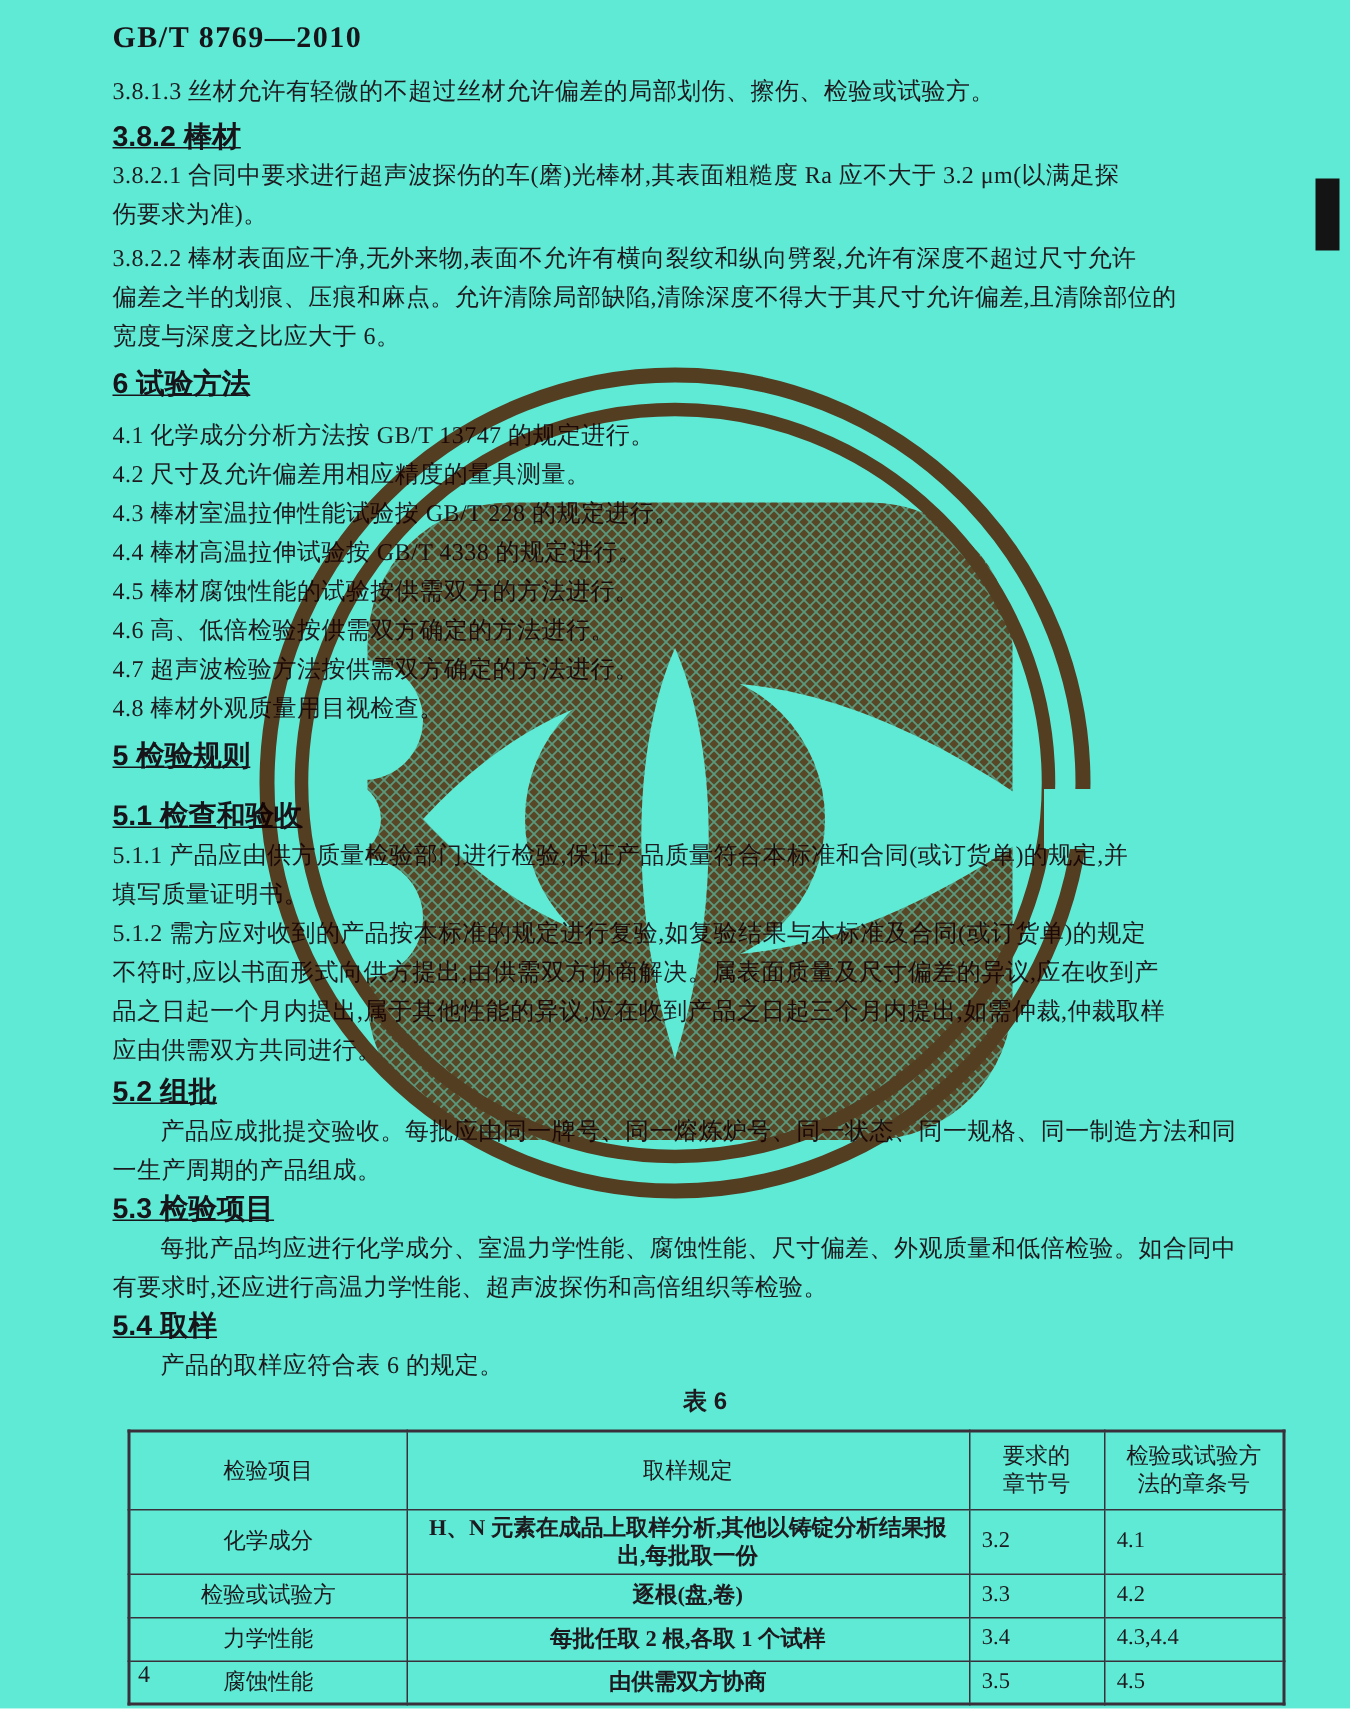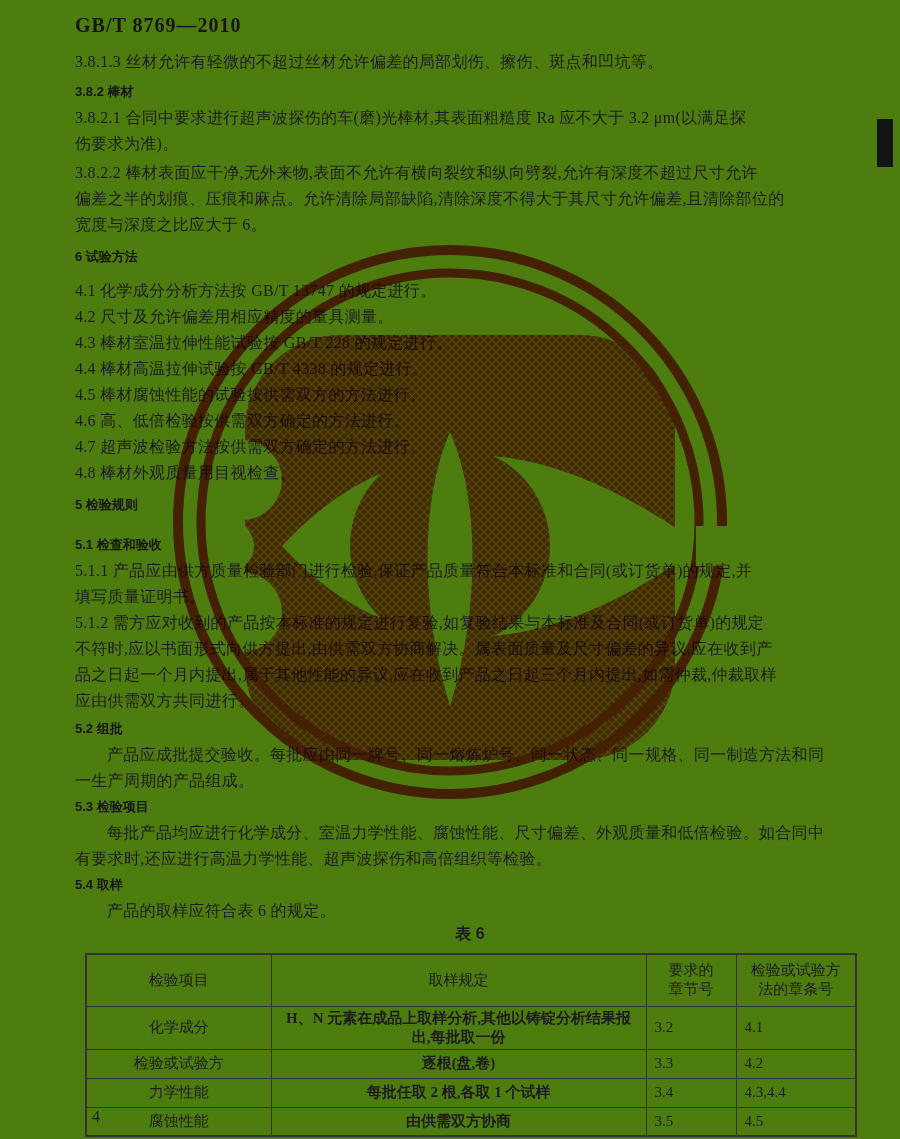--- a/index.html
+++ b/index.html
@@ -1,23 +1,23 @@
 <!DOCTYPE html>
 <html><head>
 <meta charset="utf-8">
 <style>
   * { margin:0; padding:0; box-sizing:border-box; }
   html,body { width:900px; height:1139px; }
   body { font-family:"Liberation Serif","DejaVu Serif",serif; background:#ffffff; overflow:hidden; }
-  .page { position:relative; width:900px; height:1139px; background:#4d7c0f; color:#1e1b20; }
+  .page { position:relative; width:900px; height:1139px; background:#5eead4; color:#1e1b20; }
   .content { position:absolute; left:75px; top:14px; width:790px; }
   .docnum { font-family:"Liberation Serif","DejaVu Serif",serif; font-weight:bold; font-size:20px; letter-spacing:1px; color:#17141a; }
   .line { font-size:16px; line-height:26px; white-space:nowrap; letter-spacing:0.3px; }
   .indent { text-indent:32px; }
-  .heading { font-family:"Liberation Sans","DejaVu Sans",sans-serif; font-weight:bold; font-size:13px; line-height:26px; white-space:nowrap; color:#17141a; }
+  .heading { font-family:"Liberation Sans","DejaVu Sans",sans-serif; font-weight:bold; font-size:19px; line-height:26px; white-space:nowrap; color:#17141a;text-decoration:underline; }
   .mt12 { margin-top:12px; } .mt4 { margin-top:4px; } .mt3 { margin-top:3px; }
   .mt6 { margin-top:6px; } .mt8 { margin-top:8px; } .mt14 { margin-top:14px; } .mt2 { margin-top:2px; }
   .tbl-title { font-family:"Liberation Sans","DejaVu Sans",sans-serif; font-weight:bold; font-size:16px; text-align:center; width:770px; margin:0 0 8px 10px; }
   table.t6 { border-collapse:collapse; margin-left:10px; width:770px; table-layout:fixed; font-size:15px;padding-left:24px; }
   table.t6 th, table.t6 td { border:1px solid #39303b; padding:2px 8px; }
   table.t6 { border:2px solid #39303b; }
   table.t6 th { font-weight:normal; font-family:"Liberation Serif","DejaVu Serif",serif; white-space:pre-line; text-align:center; height:52px; vertical-align:middle; }
   table.t6 td { height:29px; vertical-align:middle; }
   td.c-item { text-align:center; }
   td.c-rule { text-align:center;font-weight:bold; }
@@ -27,21 +27,21 @@
   .stamp { position:absolute; left:0; top:0; width:900px; height:1139px; mix-blend-mode:multiply; opacity:0.93; pointer-events:none; }
 </style>
 </head>
 <body>
 
 <div class="page">
 
   <div class="content">
     <div class="docnum">GB/T 8769—2010</div>
 
-    <div class="line mt12">3.8.1.3   丝材允许有轻微的不超过丝材允许偏差的局部划伤、擦伤、斑点和凹坑等。</div>
+    <div class="line mt12">3.8.1.3   丝材允许有轻微的不超过丝材允许偏差的局部划伤、擦伤、检验或试验方。</div>
     <div class="heading mt4">3.8.2   棒材</div>
     <div class="line">3.8.2.1   合同中要求进行超声波探伤的车(磨)光棒材,其表面粗糙度 Ra 应不大于 3.2 μm(以满足探</div>
     <div class="line">伤要求为准)。</div>
     <div class="line mt3">3.8.2.2   棒材表面应干净,无外来物,表面不允许有横向裂纹和纵向劈裂,允许有深度不超过尺寸允许</div>
     <div class="line">偏差之半的划痕、压痕和麻点。允许清除局部缺陷,清除深度不得大于其尺寸允许偏差,且清除部位的</div>
     <div class="line">宽度与深度之比应大于 6。</div>
 
     <div class="heading mt6">6   试验方法</div>
     <div class="line mt8">4.1   化学成分分析方法按 GB/T 13747 的规定进行。</div>
     <div class="line">4.2   尺寸及允许偏差用相应精度的量具测量。</div>

